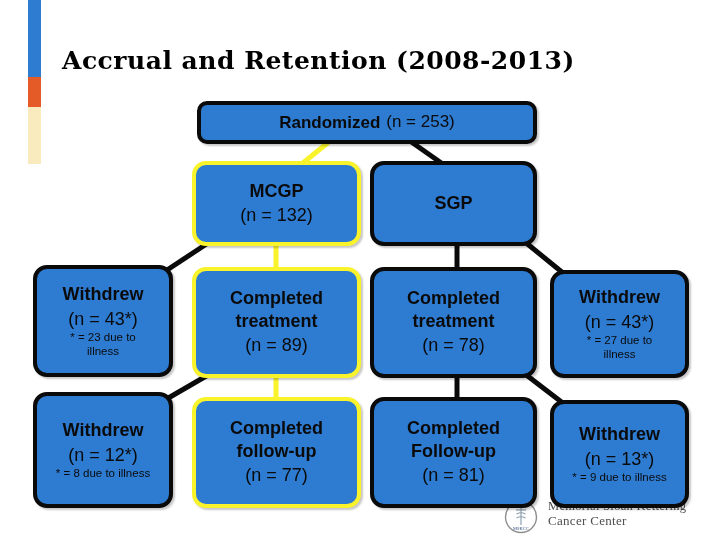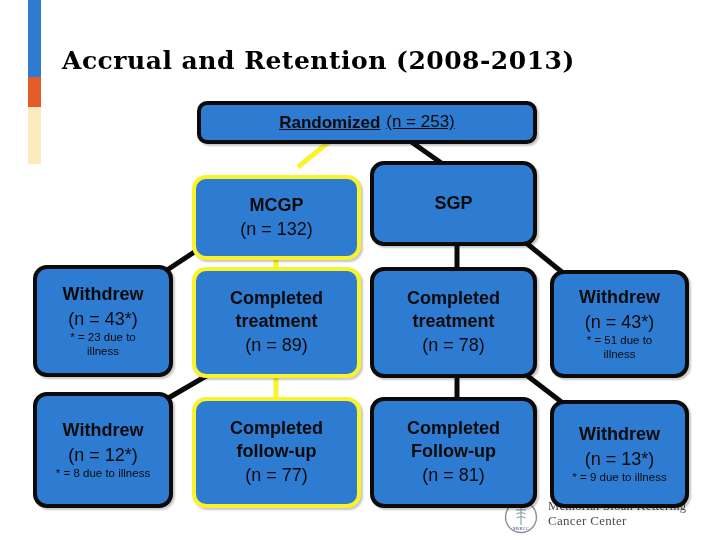--- a/index.html
+++ b/index.html
@@ -79,26 +79,26 @@
         <path d="M12.5 18 Q17 15.5 21.5 18"></path>
       </g>
       <text x="17" y="29.5" font-size="4.5" text-anchor="middle" fill="#33507d" font-family="Liberation Serif,serif">MSKCC</text>
     </svg>
     <div class="logo-text">
       <div class="logo-line1">Memorial Sloan Kettering</div>
       <div class="logo-line2">Cancer Center</div>
     </div>
   </div>
 
-  <div class="node node-row" style="left:197px;top:101px;width:340px;height:43px;text-decoration:underline;">
+  <div class="node node-row" style="left:197px;top:101px;width:340px;height:43px;">
     <span class="node-label">Randomized</span>
     <span class="node-value">(n = 253)</span>
   </div>
 
-  <div class="node hl" style="left:192px;top:175px;width:169px;height:85px;">
+  <div class="node hl" style="left:192px;top:161px;width:169px;height:85px;">
     <div class="node-label">MCGP</div>
     <div class="node-value">(n = 132)</div>
   </div>
 
   <div class="node" style="left:370px;top:161px;width:167px;height:85px;gap:16px;">
     <div class="node-label">SGP</div>
   </div>
 
   <div class="node" style="left:33px;top:265px;width:140px;height:112px;">
     <div class="node-label">Withdrew</div>
@@ -112,21 +112,21 @@
   </div>
 
   <div class="node mid" style="left:370px;top:267px;width:167px;height:111px;">
     <div class="node-label">Completed treatment</div>
     <div class="node-value">(n = 78)</div>
   </div>
 
   <div class="node" style="left:550px;top:270px;width:139px;height:108px;">
     <div class="node-label">Withdrew</div>
     <div class="node-value">(n = 43*)</div>
-    <div class="node-note">* = 51 due to illness</div>
+    <div class="node-note">* = 27 due to illness</div>
   </div>
 
   <div class="node" style="left:33px;top:392px;width:140px;height:116px;">
     <div class="node-label">Withdrew</div>
     <div class="node-value">(n = 12*)</div>
     <div class="node-note">* = 8 due to illness</div>
   </div>
 
   <div class="node hl mid" style="left:192px;top:397px;width:169px;height:111px;">
     <div class="node-label">Completed follow-up</div>

